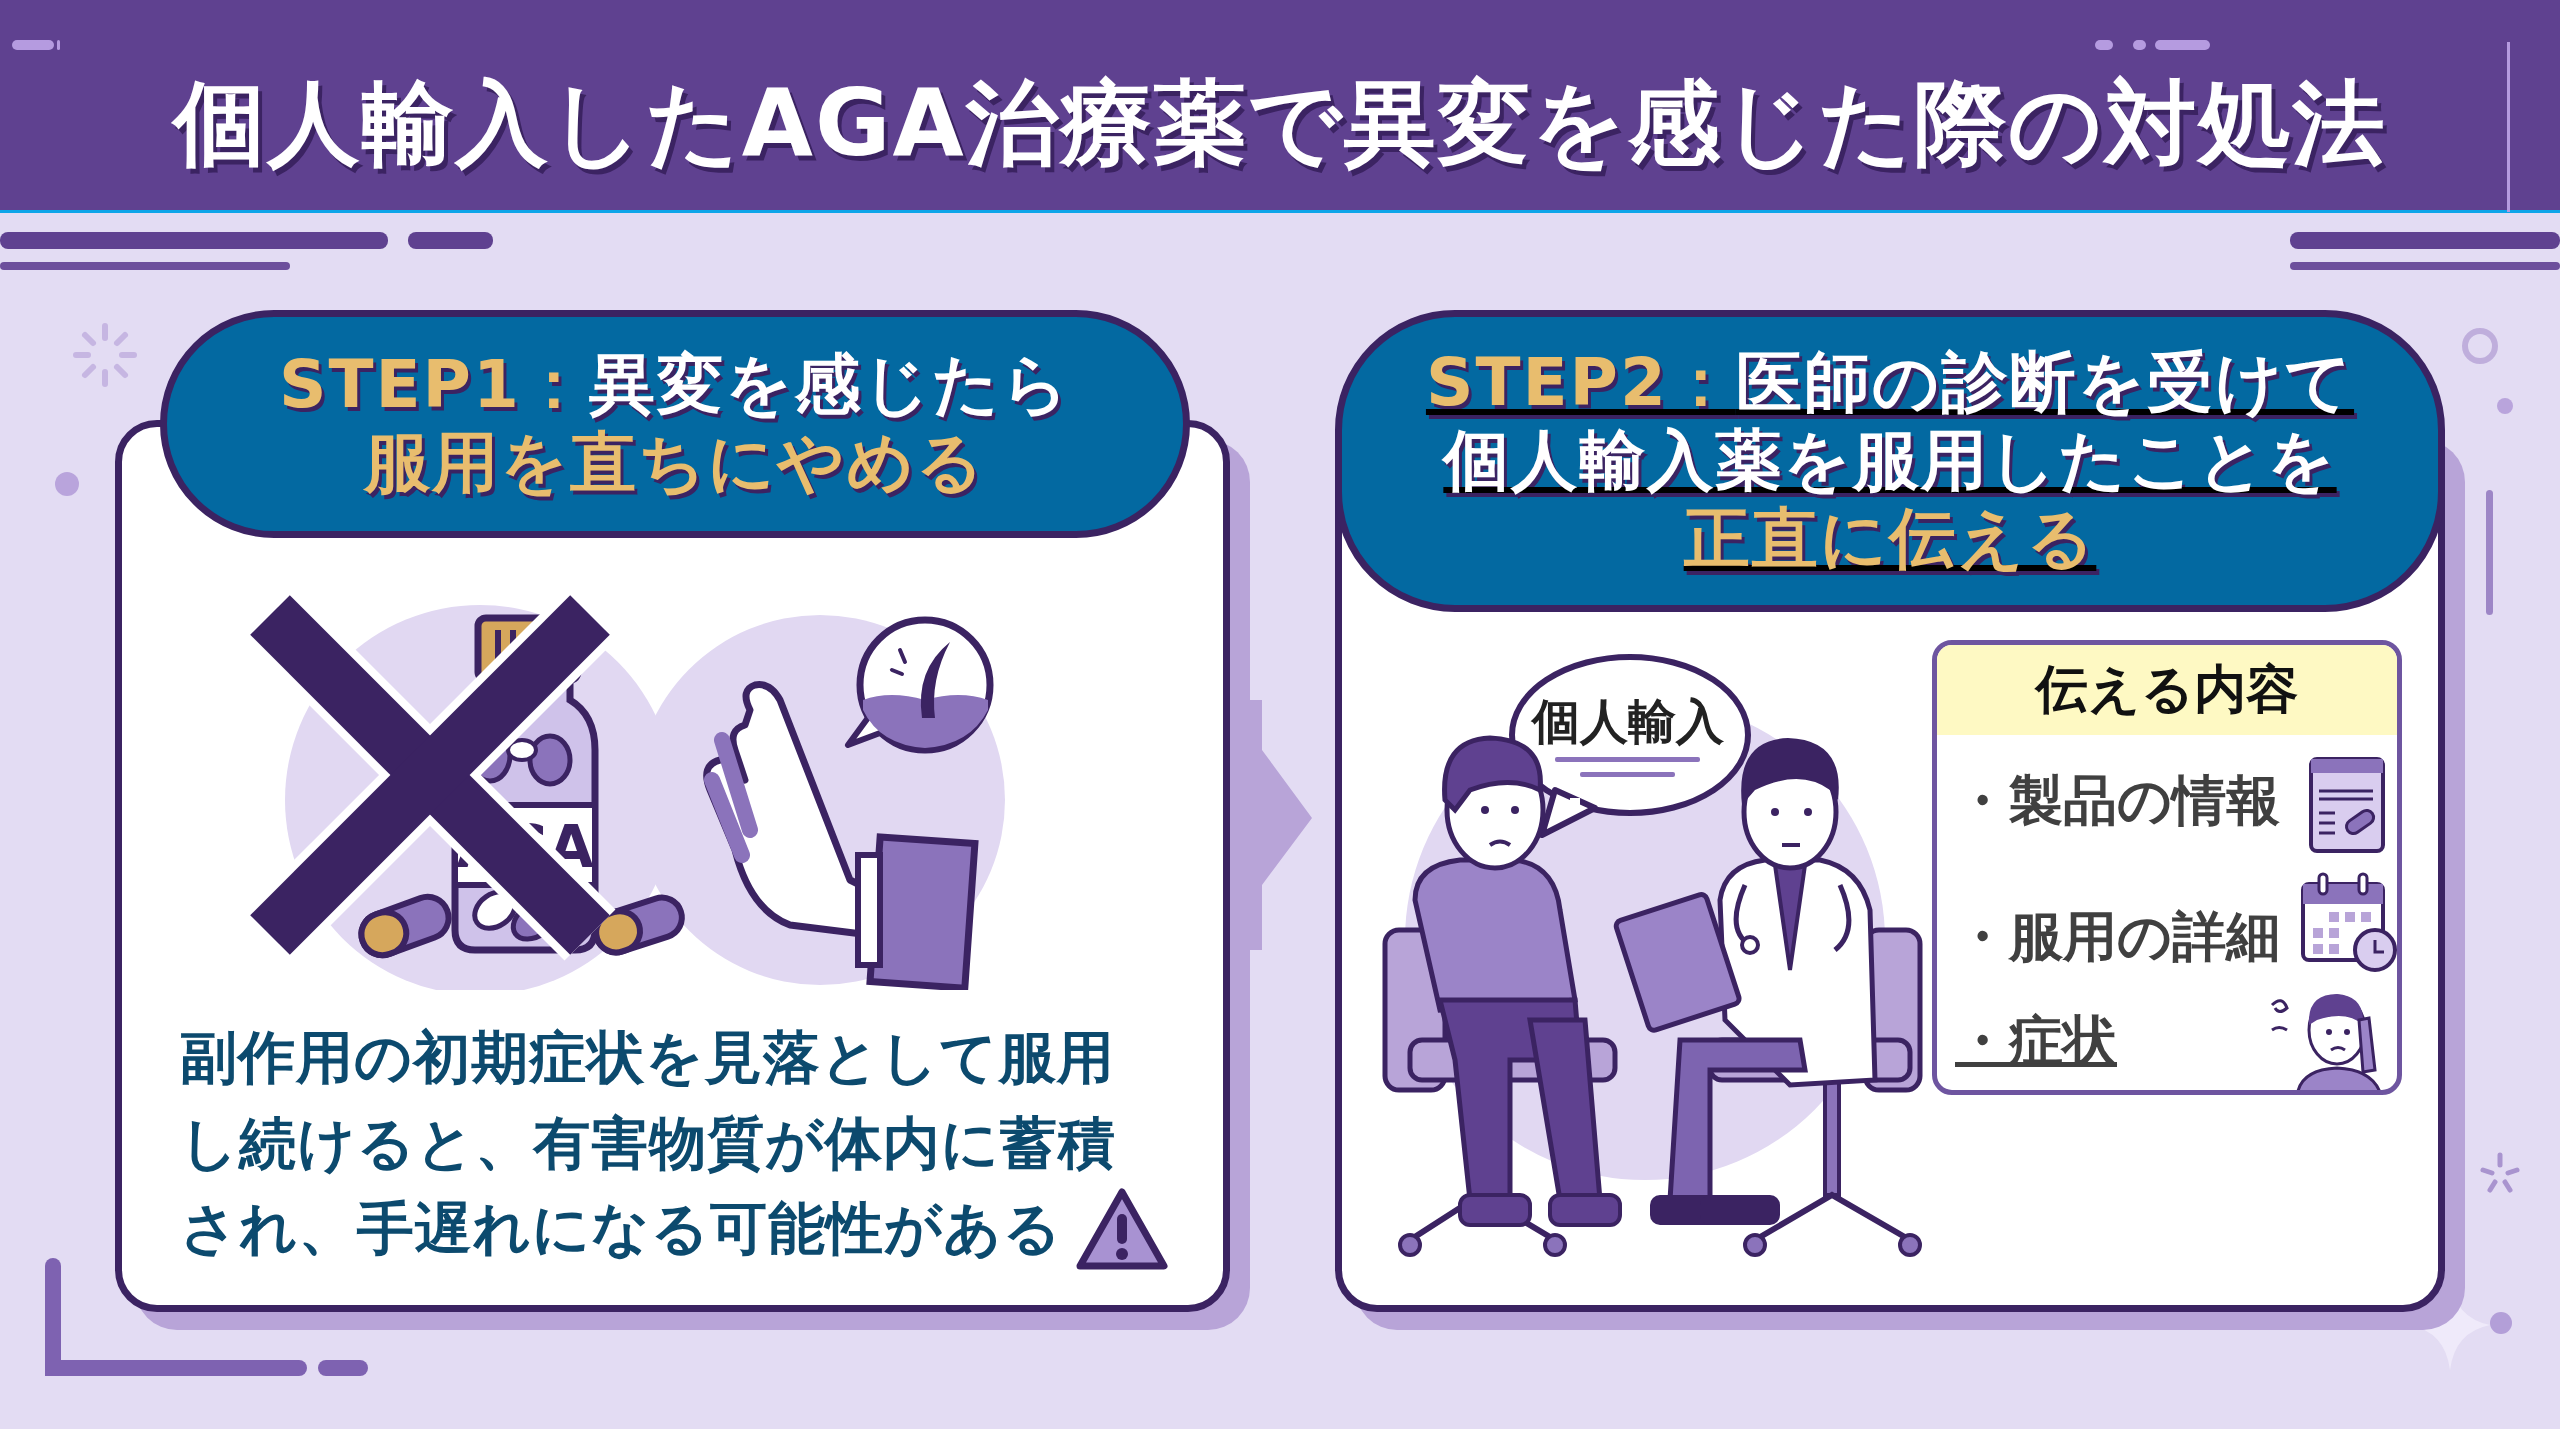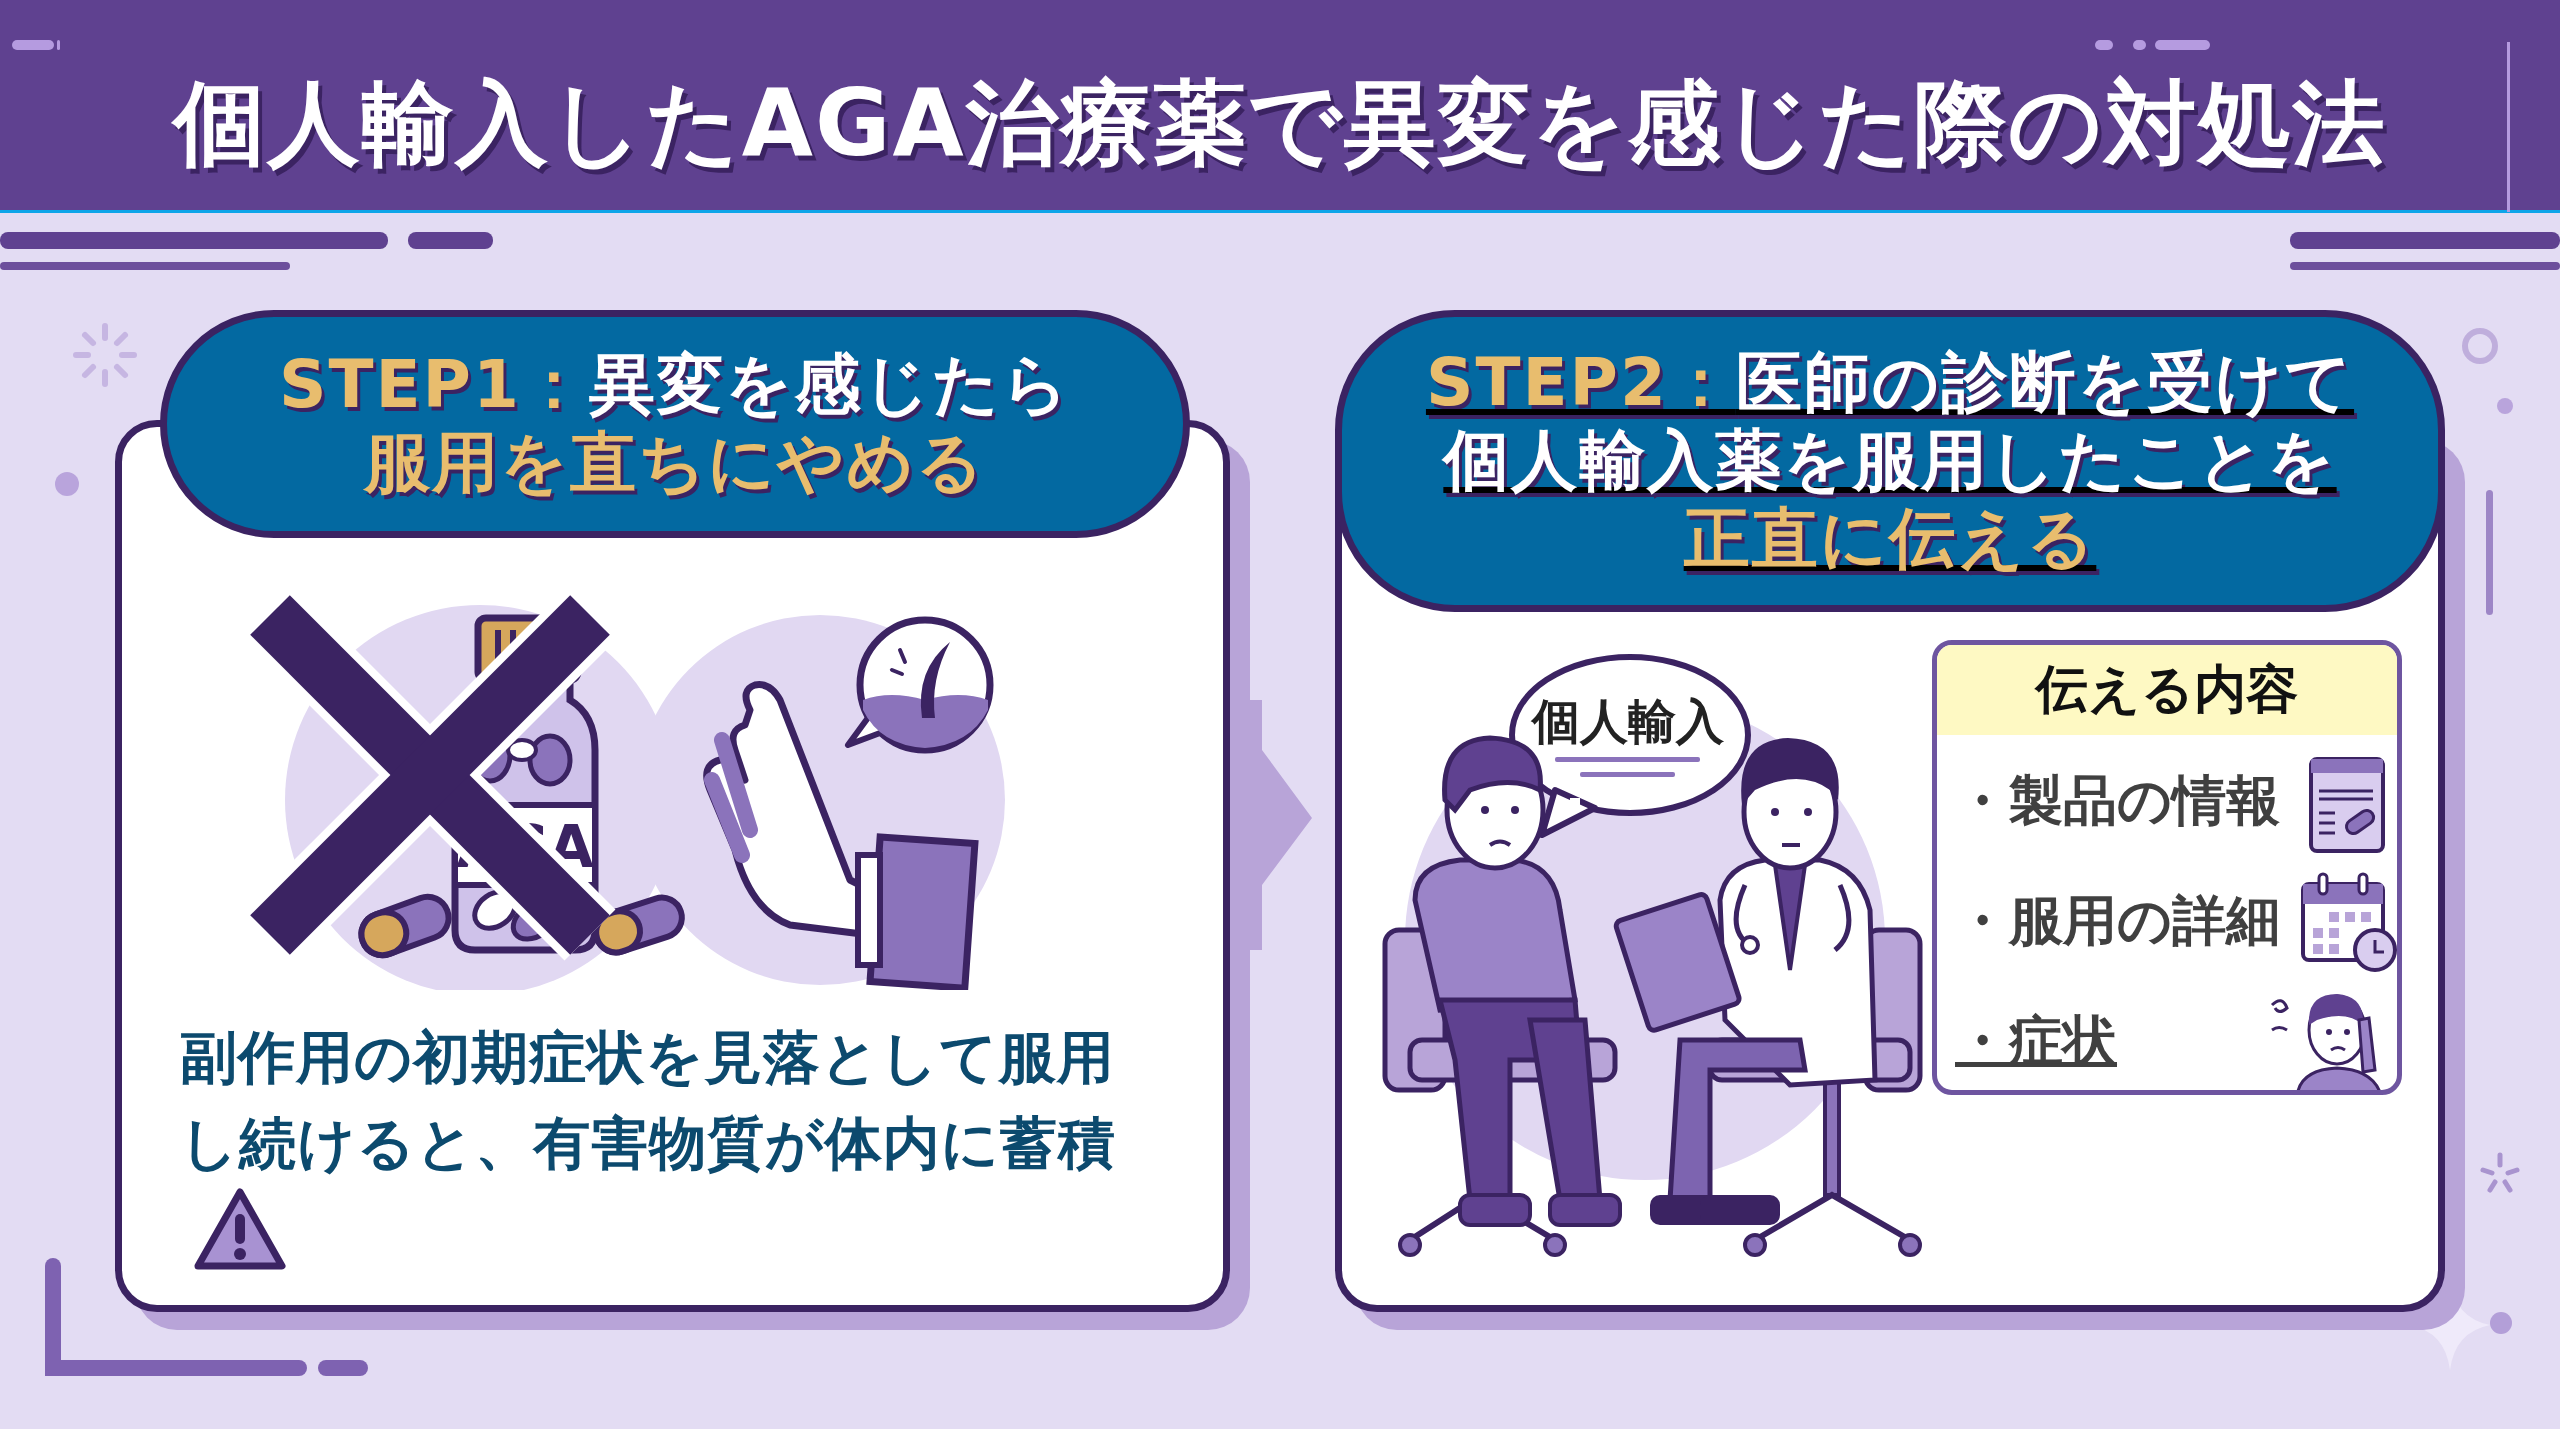--- a/index.html
+++ b/index.html
@@ -182,20 +182,21 @@
       <line x1="650" y1="60" x2="655" y2="72"></line>
         <line x1="642" y1="80" x2="652" y2="84"></line>
     </g>
   </g>
 </svg>
 
 <div class="body-text">
   <div>副作用の初期症状を見落として服用</div>
   <div>し続けると、有害物質が体内に蓄積</div>
   <div style="display:flex; align-items:center;">
+    <span>され、手遅れになる可能性がある</span>
     <svg width="96" height="86" viewBox="0 0 96 86" style="margin-left:12px;">
       <path d="M48 6 L90 80 L6 80Z" fill="#a892d2" stroke="#3b2362" stroke-width="7" stroke-linejoin="round"></path>
       <rect x="43" y="28" width="10" height="30" rx="5" fill="#3b2362"></rect>
       <circle cx="48" cy="68" r="6" fill="#3b2362"></circle>
     </svg>
   </div>
 </div>
 
 <svg class="abs" style="left:1222px; top:700px;" width="125" height="250" viewBox="0 0 125 250">
   <path d="M20 0 L40 0 L40 50 L90 118 L40 185 L40 250 L20 250Z" fill="#b8a4d8"></path>
@@ -268,21 +269,21 @@
     <path d="M362 165 Q355 100 408 98 Q465 100 458 160 L450 150 Q420 128 375 150Z" fill="#3b2362"></path>
     <circle cx="395" cy="172" r="4" fill="#3b2362"></circle>
       <circle cx="428" cy="172" r="4" fill="#3b2362"></circle>
     <line x1="402" y1="205" x2="420" y2="205" stroke="#3b2362" stroke-width="4"></line>
   </g>
 </svg>
 
 <div class="info-box">
   <div class="info-head">伝える内容</div>
   <div class="info-item" style="top:120px;">・製品の情報</div>
-  <div class="info-item" style="top:240px;">・服用の詳細</div>
+  <div class="info-item" style="top:256px;">・服用の詳細</div>
   <div class="info-item" style="top:360px;text-decoration:underline;">・症状</div>
 
   <svg class="abs" style="left:370px; top:110px;" width="80" height="100" viewBox="0 0 80 100">
     <rect x="4" y="4" width="72" height="92" rx="6" fill="#d9cdef" stroke="#3b2362" stroke-width="4"></rect>
     <rect x="4" y="4" width="72" height="14" fill="#8b73bb"></rect>
     <line x1="12" y1="36" x2="66" y2="36" stroke="#3b2362" stroke-width="3"></line>
     <line x1="12" y1="44" x2="66" y2="44" stroke="#3b2362" stroke-width="3"></line>
     <line x1="12" y1="58" x2="28" y2="58" stroke="#3b2362" stroke-width="3"></line>
     <line x1="12" y1="68" x2="28" y2="68" stroke="#3b2362" stroke-width="3"></line>
     <line x1="12" y1="78" x2="28" y2="78" stroke="#3b2362" stroke-width="3"></line>

